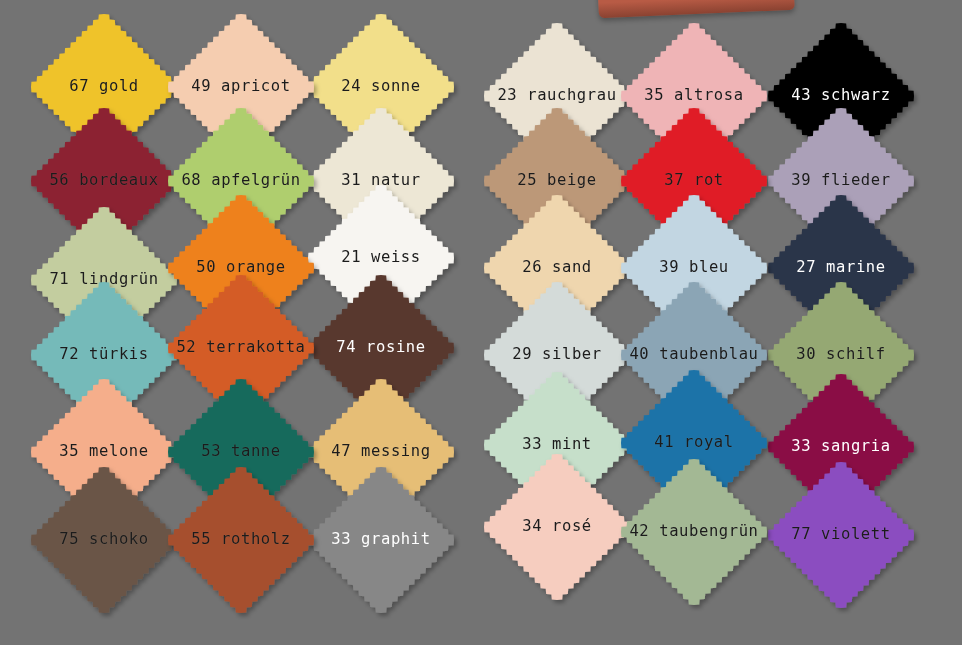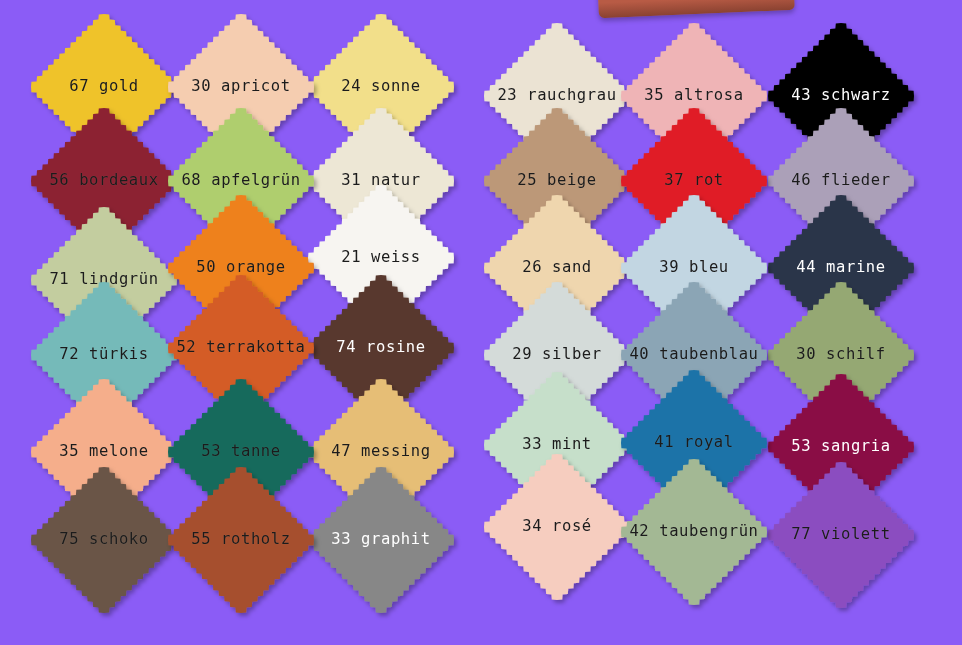--- a/index.html
+++ b/index.html
@@ -63,21 +63,21 @@
     text-shadow: 0 0 1px rgba(255,255,255,0.18);
   }
   .swatch.light-text .swatch-label {
     color: #ffffff;
     text-shadow: none;
   }
 </style>
 </head>
 <body>
 
-<div id="chart" style="width: 962px; height: 645px; background: #8b5cf6;">
+<div id="chart" style="width: 962px; height: 645px; background: #737373;">
 
   <div class="prop" style="left: 598px; top: -26px; width: 196px; height: 40px; transform: rotate(-2.5deg);">
     <div class="prop-body" style="background: linear-gradient(rgb(184, 91, 69) 0%, rgb(184, 91, 69) 62%, rgb(138, 66, 49) 100%);"></div>
   </div>
 
   <div id="swatch-layer">
       <div class="swatch" style="width: 146px; height: 146px; left: 31px; top: 14px; z-index: 10;">
         <div class="swatch-shape">
           <svg viewBox="0 0 146 146" xmlns="http://www.w3.org/2000/svg">
             <defs>
@@ -159,21 +159,21 @@
         <div class="swatch-shape">
           <svg viewBox="0 0 146 146" xmlns="http://www.w3.org/2000/svg">
             <defs>
               <filter id="sh6" x="-25%" y="-25%" width="160%" height="160%">
                 <feDropShadow dx="2.5" dy="3" stdDeviation="2.2" flood-color="#000000" flood-opacity="0.30"></feDropShadow>
               </filter>
             </defs>
             <path d="M 73.00 0.00 L 78.21 0.40 L 78.62 5.62 L 83.83 6.02 L 84.23 11.23 L 89.44 11.63 L 89.85 16.85 L 95.06 17.25 L 95.46 22.46 L 100.67 22.87 L 101.08 28.08 L 106.29 28.48 L 106.69 33.69 L 111.90 34.10 L 112.31 39.31 L 117.52 39.71 L 117.92 44.92 L 123.13 45.33 L 123.54 50.54 L 128.75 50.94 L 129.15 56.15 L 134.37 56.56 L 134.77 61.77 L 139.98 62.17 L 140.38 67.38 L 145.60 67.79 L 146.00 73.00 L 145.60 78.21 L 140.38 78.62 L 139.98 83.83 L 134.77 84.23 L 134.37 89.44 L 129.15 89.85 L 128.75 95.06 L 123.54 95.46 L 123.13 100.67 L 117.92 101.08 L 117.52 106.29 L 112.31 106.69 L 111.90 111.90 L 106.69 112.31 L 106.29 117.52 L 101.08 117.92 L 100.67 123.13 L 95.46 123.54 L 95.06 128.75 L 89.85 129.15 L 89.44 134.37 L 84.23 134.77 L 83.83 139.98 L 78.62 140.38 L 78.21 145.60 L 73.00 146.00 L 67.79 145.60 L 67.38 140.38 L 62.17 139.98 L 61.77 134.77 L 56.56 134.37 L 56.15 129.15 L 50.94 128.75 L 50.54 123.54 L 45.33 123.13 L 44.92 117.92 L 39.71 117.52 L 39.31 112.31 L 34.10 111.90 L 33.69 106.69 L 28.48 106.29 L 28.08 101.08 L 22.87 100.67 L 22.46 95.46 L 17.25 95.06 L 16.85 89.85 L 11.63 89.44 L 11.23 84.23 L 6.02 83.83 L 5.62 78.62 L 0.40 78.21 L 0.00 73.00 L 0.40 67.79 L 5.62 67.38 L 6.02 62.17 L 11.23 61.77 L 11.63 56.56 L 16.85 56.15 L 17.25 50.94 L 22.46 50.54 L 22.87 45.33 L 28.08 44.92 L 28.48 39.71 L 33.69 39.31 L 34.10 34.10 L 39.31 33.69 L 39.71 28.48 L 44.92 28.08 L 45.33 22.87 L 50.54 22.46 L 50.94 17.25 L 56.15 16.85 L 56.56 11.63 L 61.77 11.23 L 62.17 6.02 L 67.38 5.62 L 67.79 0.40 L 73.00 0.00 Z" fill="#F5CDB0" filter="url(#sh6)"></path>
           </svg>
         </div>
-        <span class="swatch-label">30 apricot</span>
+        <span class="swatch-label">49 apricot</span>
       </div>
       <div class="swatch" style="width: 146px; height: 146px; left: 168px; top: 108px; z-index: 13;">
         <div class="swatch-shape">
           <svg viewBox="0 0 146 146" xmlns="http://www.w3.org/2000/svg">
             <defs>
               <filter id="sh7" x="-25%" y="-25%" width="160%" height="160%">
                 <feDropShadow dx="2.5" dy="3" stdDeviation="2.2" flood-color="#000000" flood-opacity="0.30"></feDropShadow>
               </filter>
             </defs>
             <path d="M 73.00 0.00 L 78.21 0.40 L 78.62 5.62 L 83.83 6.02 L 84.23 11.23 L 89.44 11.63 L 89.85 16.85 L 95.06 17.25 L 95.46 22.46 L 100.67 22.87 L 101.08 28.08 L 106.29 28.48 L 106.69 33.69 L 111.90 34.10 L 112.31 39.31 L 117.52 39.71 L 117.92 44.92 L 123.13 45.33 L 123.54 50.54 L 128.75 50.94 L 129.15 56.15 L 134.37 56.56 L 134.77 61.77 L 139.98 62.17 L 140.38 67.38 L 145.60 67.79 L 146.00 73.00 L 145.60 78.21 L 140.38 78.62 L 139.98 83.83 L 134.77 84.23 L 134.37 89.44 L 129.15 89.85 L 128.75 95.06 L 123.54 95.46 L 123.13 100.67 L 117.92 101.08 L 117.52 106.29 L 112.31 106.69 L 111.90 111.90 L 106.69 112.31 L 106.29 117.52 L 101.08 117.92 L 100.67 123.13 L 95.46 123.54 L 95.06 128.75 L 89.85 129.15 L 89.44 134.37 L 84.23 134.77 L 83.83 139.98 L 78.62 140.38 L 78.21 145.60 L 73.00 146.00 L 67.79 145.60 L 67.38 140.38 L 62.17 139.98 L 61.77 134.77 L 56.56 134.37 L 56.15 129.15 L 50.94 128.75 L 50.54 123.54 L 45.33 123.13 L 44.92 117.92 L 39.71 117.52 L 39.31 112.31 L 34.10 111.90 L 33.69 106.69 L 28.48 106.29 L 28.08 101.08 L 22.87 100.67 L 22.46 95.46 L 17.25 95.06 L 16.85 89.85 L 11.63 89.44 L 11.23 84.23 L 6.02 83.83 L 5.62 78.62 L 0.40 78.21 L 0.00 73.00 L 0.40 67.79 L 5.62 67.38 L 6.02 62.17 L 11.23 61.77 L 11.63 56.56 L 16.85 56.15 L 17.25 50.94 L 22.46 50.54 L 22.87 45.33 L 28.08 44.92 L 28.48 39.71 L 33.69 39.31 L 34.10 34.10 L 39.31 33.69 L 39.71 28.48 L 44.92 28.08 L 45.33 22.87 L 50.54 22.46 L 50.94 17.25 L 56.15 16.85 L 56.56 11.63 L 61.77 11.23 L 62.17 6.02 L 67.38 5.62 L 67.79 0.40 L 73.00 0.00 Z" fill="#AFCE6E" filter="url(#sh7)"></path>
@@ -484,34 +484,34 @@
         <div class="swatch-shape">
           <svg viewBox="0 0 146 146" xmlns="http://www.w3.org/2000/svg">
             <defs>
               <filter id="sh31" x="-25%" y="-25%" width="160%" height="160%">
                 <feDropShadow dx="2.5" dy="3" stdDeviation="2.2" flood-color="#000000" flood-opacity="0.30"></feDropShadow>
               </filter>
             </defs>
             <path d="M 73.00 0.00 L 78.21 0.40 L 78.62 5.62 L 83.83 6.02 L 84.23 11.23 L 89.44 11.63 L 89.85 16.85 L 95.06 17.25 L 95.46 22.46 L 100.67 22.87 L 101.08 28.08 L 106.29 28.48 L 106.69 33.69 L 111.90 34.10 L 112.31 39.31 L 117.52 39.71 L 117.92 44.92 L 123.13 45.33 L 123.54 50.54 L 128.75 50.94 L 129.15 56.15 L 134.37 56.56 L 134.77 61.77 L 139.98 62.17 L 140.38 67.38 L 145.60 67.79 L 146.00 73.00 L 145.60 78.21 L 140.38 78.62 L 139.98 83.83 L 134.77 84.23 L 134.37 89.44 L 129.15 89.85 L 128.75 95.06 L 123.54 95.46 L 123.13 100.67 L 117.92 101.08 L 117.52 106.29 L 112.31 106.69 L 111.90 111.90 L 106.69 112.31 L 106.29 117.52 L 101.08 117.92 L 100.67 123.13 L 95.46 123.54 L 95.06 128.75 L 89.85 129.15 L 89.44 134.37 L 84.23 134.77 L 83.83 139.98 L 78.62 140.38 L 78.21 145.60 L 73.00 146.00 L 67.79 145.60 L 67.38 140.38 L 62.17 139.98 L 61.77 134.77 L 56.56 134.37 L 56.15 129.15 L 50.94 128.75 L 50.54 123.54 L 45.33 123.13 L 44.92 117.92 L 39.71 117.52 L 39.31 112.31 L 34.10 111.90 L 33.69 106.69 L 28.48 106.29 L 28.08 101.08 L 22.87 100.67 L 22.46 95.46 L 17.25 95.06 L 16.85 89.85 L 11.63 89.44 L 11.23 84.23 L 6.02 83.83 L 5.62 78.62 L 0.40 78.21 L 0.00 73.00 L 0.40 67.79 L 5.62 67.38 L 6.02 62.17 L 11.23 61.77 L 11.63 56.56 L 16.85 56.15 L 17.25 50.94 L 22.46 50.54 L 22.87 45.33 L 28.08 44.92 L 28.48 39.71 L 33.69 39.31 L 34.10 34.10 L 39.31 33.69 L 39.71 28.48 L 44.92 28.08 L 45.33 22.87 L 50.54 22.46 L 50.94 17.25 L 56.15 16.85 L 56.56 11.63 L 61.77 11.23 L 62.17 6.02 L 67.38 5.62 L 67.79 0.40 L 73.00 0.00 Z" fill="#ABA0B8" filter="url(#sh31)"></path>
           </svg>
         </div>
-        <span class="swatch-label">46 flieder</span>
+        <span class="swatch-label">39 flieder</span>
       </div>
       <div class="swatch light-text" style="width: 146px; height: 146px; left: 768px; top: 195px; z-index: 14;">
         <div class="swatch-shape">
           <svg viewBox="0 0 146 146" xmlns="http://www.w3.org/2000/svg">
             <defs>
               <filter id="sh32" x="-25%" y="-25%" width="160%" height="160%">
                 <feDropShadow dx="2.5" dy="3" stdDeviation="2.2" flood-color="#000000" flood-opacity="0.30"></feDropShadow>
               </filter>
             </defs>
             <path d="M 73.00 0.00 L 78.21 0.40 L 78.62 5.62 L 83.83 6.02 L 84.23 11.23 L 89.44 11.63 L 89.85 16.85 L 95.06 17.25 L 95.46 22.46 L 100.67 22.87 L 101.08 28.08 L 106.29 28.48 L 106.69 33.69 L 111.90 34.10 L 112.31 39.31 L 117.52 39.71 L 117.92 44.92 L 123.13 45.33 L 123.54 50.54 L 128.75 50.94 L 129.15 56.15 L 134.37 56.56 L 134.77 61.77 L 139.98 62.17 L 140.38 67.38 L 145.60 67.79 L 146.00 73.00 L 145.60 78.21 L 140.38 78.62 L 139.98 83.83 L 134.77 84.23 L 134.37 89.44 L 129.15 89.85 L 128.75 95.06 L 123.54 95.46 L 123.13 100.67 L 117.92 101.08 L 117.52 106.29 L 112.31 106.69 L 111.90 111.90 L 106.69 112.31 L 106.29 117.52 L 101.08 117.92 L 100.67 123.13 L 95.46 123.54 L 95.06 128.75 L 89.85 129.15 L 89.44 134.37 L 84.23 134.77 L 83.83 139.98 L 78.62 140.38 L 78.21 145.60 L 73.00 146.00 L 67.79 145.60 L 67.38 140.38 L 62.17 139.98 L 61.77 134.77 L 56.56 134.37 L 56.15 129.15 L 50.94 128.75 L 50.54 123.54 L 45.33 123.13 L 44.92 117.92 L 39.71 117.52 L 39.31 112.31 L 34.10 111.90 L 33.69 106.69 L 28.48 106.29 L 28.08 101.08 L 22.87 100.67 L 22.46 95.46 L 17.25 95.06 L 16.85 89.85 L 11.63 89.44 L 11.23 84.23 L 6.02 83.83 L 5.62 78.62 L 0.40 78.21 L 0.00 73.00 L 0.40 67.79 L 5.62 67.38 L 6.02 62.17 L 11.23 61.77 L 11.63 56.56 L 16.85 56.15 L 17.25 50.94 L 22.46 50.54 L 22.87 45.33 L 28.08 44.92 L 28.48 39.71 L 33.69 39.31 L 34.10 34.10 L 39.31 33.69 L 39.71 28.48 L 44.92 28.08 L 45.33 22.87 L 50.54 22.46 L 50.94 17.25 L 56.15 16.85 L 56.56 11.63 L 61.77 11.23 L 62.17 6.02 L 67.38 5.62 L 67.79 0.40 L 73.00 0.00 Z" fill="#2B3449" filter="url(#sh32)"></path>
           </svg>
         </div>
-        <span class="swatch-label">44 marine</span>
+        <span class="swatch-label">27 marine</span>
       </div>
       <div class="swatch" style="width: 146px; height: 146px; left: 768px; top: 282px; z-index: 16;">
         <div class="swatch-shape">
           <svg viewBox="0 0 146 146" xmlns="http://www.w3.org/2000/svg">
             <defs>
               <filter id="sh33" x="-25%" y="-25%" width="160%" height="160%">
                 <feDropShadow dx="2.5" dy="3" stdDeviation="2.2" flood-color="#000000" flood-opacity="0.30"></feDropShadow>
               </filter>
             </defs>
             <path d="M 73.00 0.00 L 78.21 0.40 L 78.62 5.62 L 83.83 6.02 L 84.23 11.23 L 89.44 11.63 L 89.85 16.85 L 95.06 17.25 L 95.46 22.46 L 100.67 22.87 L 101.08 28.08 L 106.29 28.48 L 106.69 33.69 L 111.90 34.10 L 112.31 39.31 L 117.52 39.71 L 117.92 44.92 L 123.13 45.33 L 123.54 50.54 L 128.75 50.94 L 129.15 56.15 L 134.37 56.56 L 134.77 61.77 L 139.98 62.17 L 140.38 67.38 L 145.60 67.79 L 146.00 73.00 L 145.60 78.21 L 140.38 78.62 L 139.98 83.83 L 134.77 84.23 L 134.37 89.44 L 129.15 89.85 L 128.75 95.06 L 123.54 95.46 L 123.13 100.67 L 117.92 101.08 L 117.52 106.29 L 112.31 106.69 L 111.90 111.90 L 106.69 112.31 L 106.29 117.52 L 101.08 117.92 L 100.67 123.13 L 95.46 123.54 L 95.06 128.75 L 89.85 129.15 L 89.44 134.37 L 84.23 134.77 L 83.83 139.98 L 78.62 140.38 L 78.21 145.60 L 73.00 146.00 L 67.79 145.60 L 67.38 140.38 L 62.17 139.98 L 61.77 134.77 L 56.56 134.37 L 56.15 129.15 L 50.94 128.75 L 50.54 123.54 L 45.33 123.13 L 44.92 117.92 L 39.71 117.52 L 39.31 112.31 L 34.10 111.90 L 33.69 106.69 L 28.48 106.29 L 28.08 101.08 L 22.87 100.67 L 22.46 95.46 L 17.25 95.06 L 16.85 89.85 L 11.63 89.44 L 11.23 84.23 L 6.02 83.83 L 5.62 78.62 L 0.40 78.21 L 0.00 73.00 L 0.40 67.79 L 5.62 67.38 L 6.02 62.17 L 11.23 61.77 L 11.63 56.56 L 16.85 56.15 L 17.25 50.94 L 22.46 50.54 L 22.87 45.33 L 28.08 44.92 L 28.48 39.71 L 33.69 39.31 L 34.10 34.10 L 39.31 33.69 L 39.71 28.48 L 44.92 28.08 L 45.33 22.87 L 50.54 22.46 L 50.94 17.25 L 56.15 16.85 L 56.56 11.63 L 61.77 11.23 L 62.17 6.02 L 67.38 5.62 L 67.79 0.40 L 73.00 0.00 Z" fill="#95A873" filter="url(#sh33)"></path>
@@ -523,21 +523,21 @@
         <div class="swatch-shape">
           <svg viewBox="0 0 146 146" xmlns="http://www.w3.org/2000/svg">
             <defs>
               <filter id="sh34" x="-25%" y="-25%" width="160%" height="160%">
                 <feDropShadow dx="2.5" dy="3" stdDeviation="2.2" flood-color="#000000" flood-opacity="0.30"></feDropShadow>
               </filter>
             </defs>
             <path d="M 73.00 0.00 L 78.21 0.40 L 78.62 5.62 L 83.83 6.02 L 84.23 11.23 L 89.44 11.63 L 89.85 16.85 L 95.06 17.25 L 95.46 22.46 L 100.67 22.87 L 101.08 28.08 L 106.29 28.48 L 106.69 33.69 L 111.90 34.10 L 112.31 39.31 L 117.52 39.71 L 117.92 44.92 L 123.13 45.33 L 123.54 50.54 L 128.75 50.94 L 129.15 56.15 L 134.37 56.56 L 134.77 61.77 L 139.98 62.17 L 140.38 67.38 L 145.60 67.79 L 146.00 73.00 L 145.60 78.21 L 140.38 78.62 L 139.98 83.83 L 134.77 84.23 L 134.37 89.44 L 129.15 89.85 L 128.75 95.06 L 123.54 95.46 L 123.13 100.67 L 117.92 101.08 L 117.52 106.29 L 112.31 106.69 L 111.90 111.90 L 106.69 112.31 L 106.29 117.52 L 101.08 117.92 L 100.67 123.13 L 95.46 123.54 L 95.06 128.75 L 89.85 129.15 L 89.44 134.37 L 84.23 134.77 L 83.83 139.98 L 78.62 140.38 L 78.21 145.60 L 73.00 146.00 L 67.79 145.60 L 67.38 140.38 L 62.17 139.98 L 61.77 134.77 L 56.56 134.37 L 56.15 129.15 L 50.94 128.75 L 50.54 123.54 L 45.33 123.13 L 44.92 117.92 L 39.71 117.52 L 39.31 112.31 L 34.10 111.90 L 33.69 106.69 L 28.48 106.29 L 28.08 101.08 L 22.87 100.67 L 22.46 95.46 L 17.25 95.06 L 16.85 89.85 L 11.63 89.44 L 11.23 84.23 L 6.02 83.83 L 5.62 78.62 L 0.40 78.21 L 0.00 73.00 L 0.40 67.79 L 5.62 67.38 L 6.02 62.17 L 11.23 61.77 L 11.63 56.56 L 16.85 56.15 L 17.25 50.94 L 22.46 50.54 L 22.87 45.33 L 28.08 44.92 L 28.48 39.71 L 33.69 39.31 L 34.10 34.10 L 39.31 33.69 L 39.71 28.48 L 44.92 28.08 L 45.33 22.87 L 50.54 22.46 L 50.94 17.25 L 56.15 16.85 L 56.56 11.63 L 61.77 11.23 L 62.17 6.02 L 67.38 5.62 L 67.79 0.40 L 73.00 0.00 Z" fill="#8A0F45" filter="url(#sh34)"></path>
           </svg>
         </div>
-        <span class="swatch-label">53 sangria</span>
+        <span class="swatch-label">33 sangria</span>
       </div>
       <div class="swatch" style="width: 146px; height: 146px; left: 768px; top: 462px; z-index: 20;">
         <div class="swatch-shape">
           <svg viewBox="0 0 146 146" xmlns="http://www.w3.org/2000/svg">
             <defs>
               <filter id="sh35" x="-25%" y="-25%" width="160%" height="160%">
                 <feDropShadow dx="2.5" dy="3" stdDeviation="2.2" flood-color="#000000" flood-opacity="0.30"></feDropShadow>
               </filter>
             </defs>
             <path d="M 73.00 0.00 L 78.21 0.40 L 78.62 5.62 L 83.83 6.02 L 84.23 11.23 L 89.44 11.63 L 89.85 16.85 L 95.06 17.25 L 95.46 22.46 L 100.67 22.87 L 101.08 28.08 L 106.29 28.48 L 106.69 33.69 L 111.90 34.10 L 112.31 39.31 L 117.52 39.71 L 117.92 44.92 L 123.13 45.33 L 123.54 50.54 L 128.75 50.94 L 129.15 56.15 L 134.37 56.56 L 134.77 61.77 L 139.98 62.17 L 140.38 67.38 L 145.60 67.79 L 146.00 73.00 L 145.60 78.21 L 140.38 78.62 L 139.98 83.83 L 134.77 84.23 L 134.37 89.44 L 129.15 89.85 L 128.75 95.06 L 123.54 95.46 L 123.13 100.67 L 117.92 101.08 L 117.52 106.29 L 112.31 106.69 L 111.90 111.90 L 106.69 112.31 L 106.29 117.52 L 101.08 117.92 L 100.67 123.13 L 95.46 123.54 L 95.06 128.75 L 89.85 129.15 L 89.44 134.37 L 84.23 134.77 L 83.83 139.98 L 78.62 140.38 L 78.21 145.60 L 73.00 146.00 L 67.79 145.60 L 67.38 140.38 L 62.17 139.98 L 61.77 134.77 L 56.56 134.37 L 56.15 129.15 L 50.94 128.75 L 50.54 123.54 L 45.33 123.13 L 44.92 117.92 L 39.71 117.52 L 39.31 112.31 L 34.10 111.90 L 33.69 106.69 L 28.48 106.29 L 28.08 101.08 L 22.87 100.67 L 22.46 95.46 L 17.25 95.06 L 16.85 89.85 L 11.63 89.44 L 11.23 84.23 L 6.02 83.83 L 5.62 78.62 L 0.40 78.21 L 0.00 73.00 L 0.40 67.79 L 5.62 67.38 L 6.02 62.17 L 11.23 61.77 L 11.63 56.56 L 16.85 56.15 L 17.25 50.94 L 22.46 50.54 L 22.87 45.33 L 28.08 44.92 L 28.48 39.71 L 33.69 39.31 L 34.10 34.10 L 39.31 33.69 L 39.71 28.48 L 44.92 28.08 L 45.33 22.87 L 50.54 22.46 L 50.94 17.25 L 56.15 16.85 L 56.56 11.63 L 61.77 11.23 L 62.17 6.02 L 67.38 5.62 L 67.79 0.40 L 73.00 0.00 Z" fill="#8B4EC0" filter="url(#sh35)"></path>

